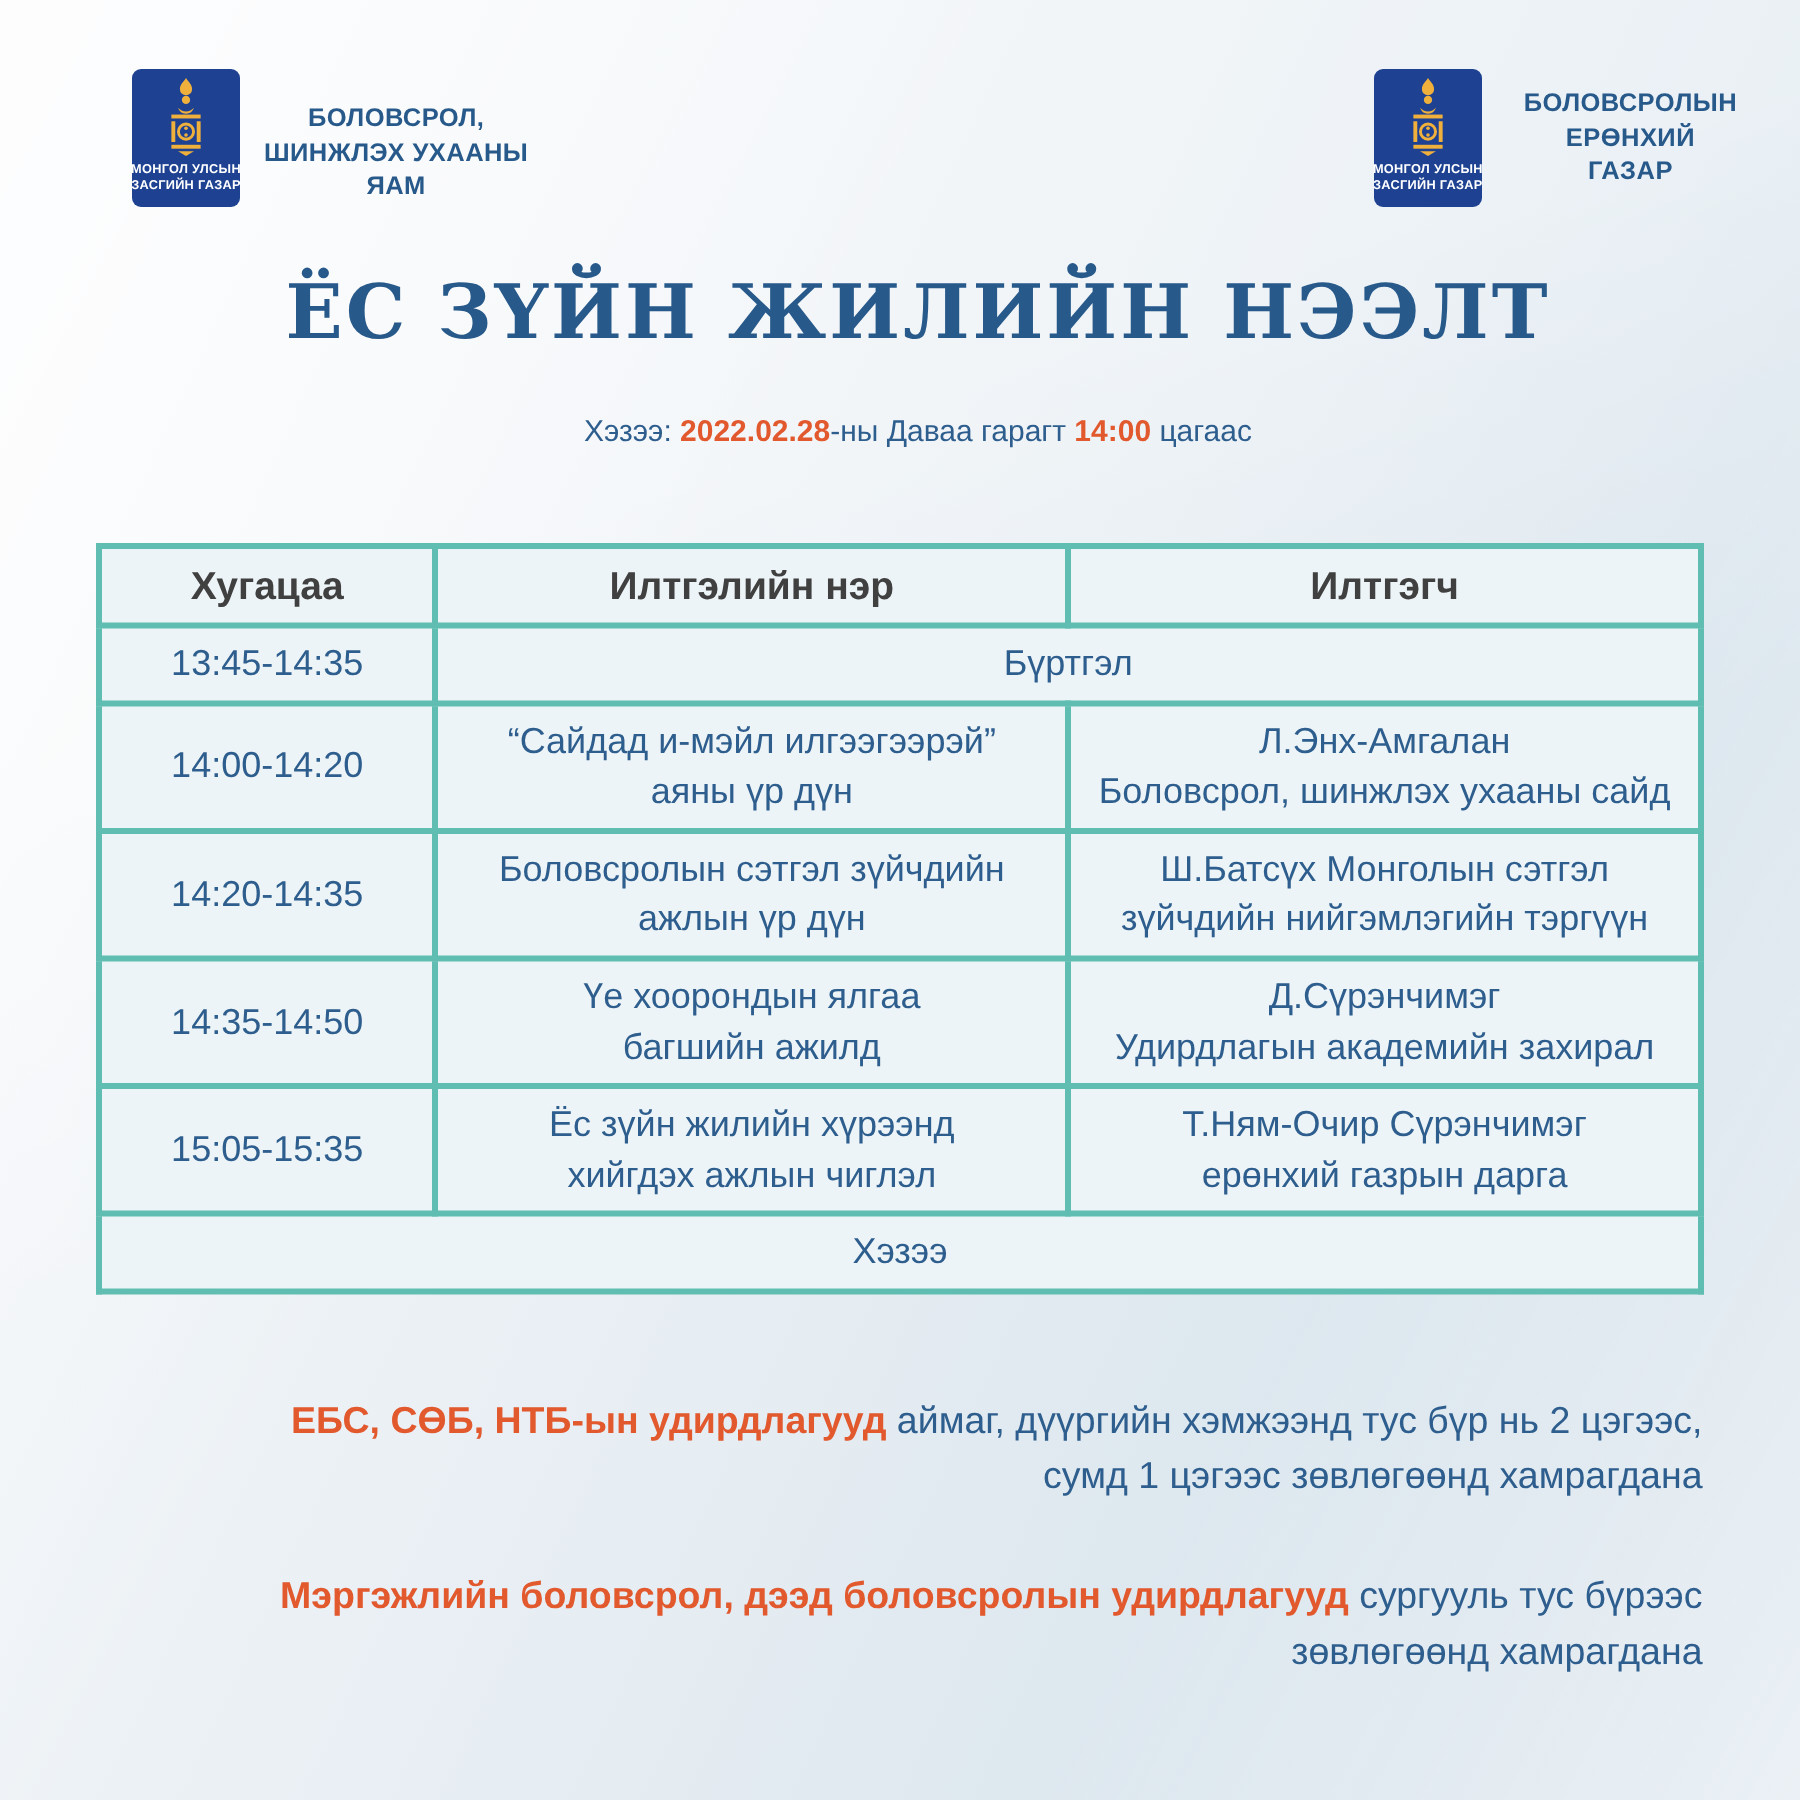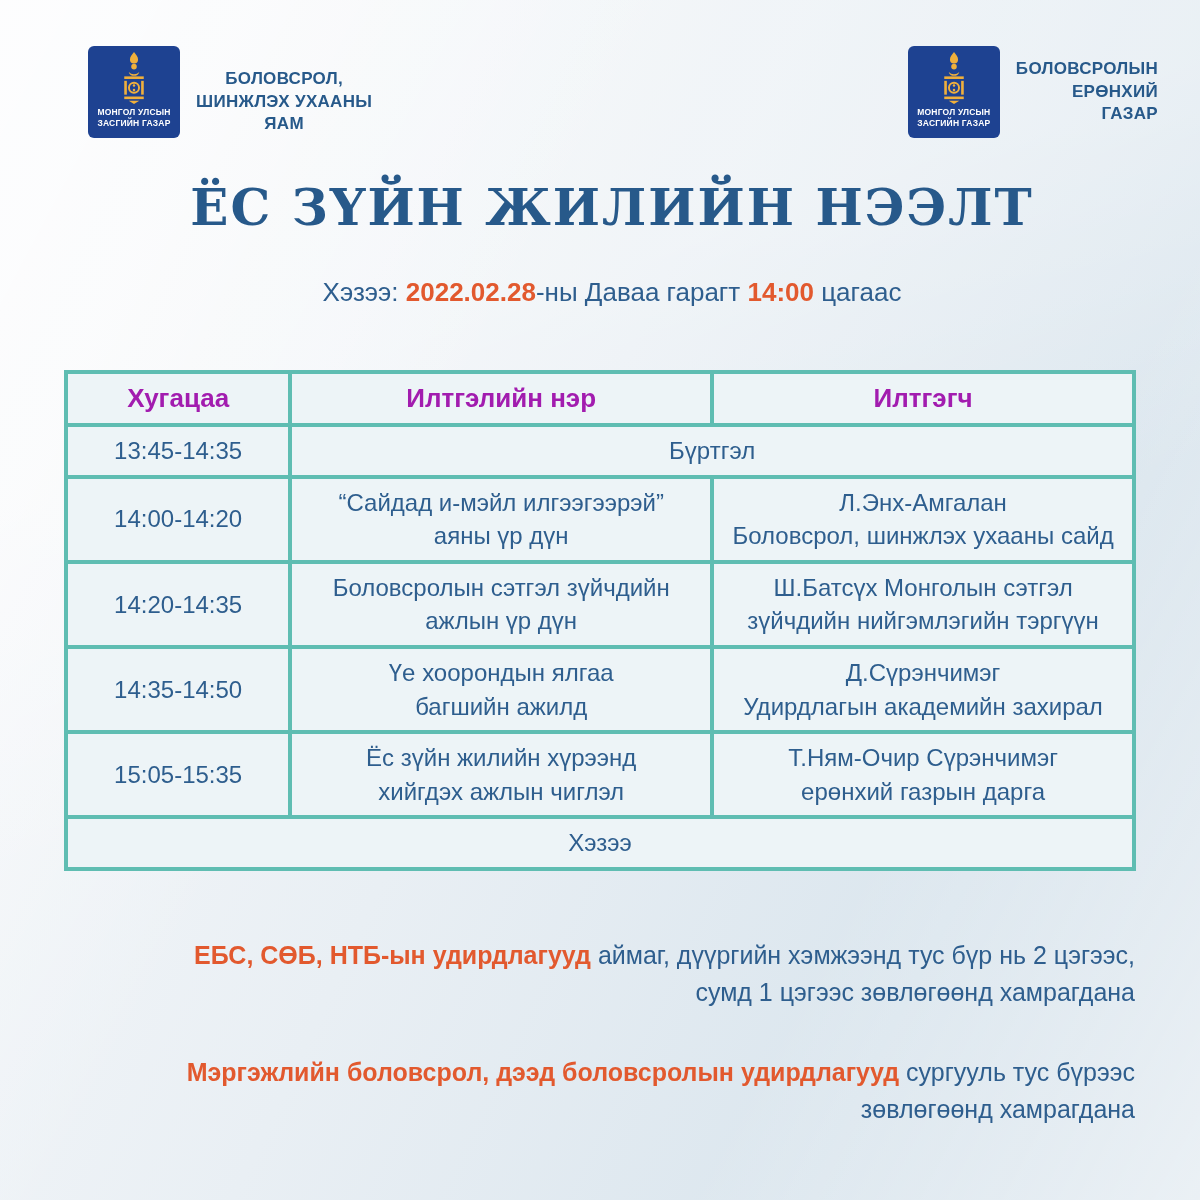--- a/index.html
+++ b/index.html
@@ -24,63 +24,63 @@
     overflow:hidden;
   }
 
   
   .header{
     display:flex;justify-content:space-between;align-items:flex-start;
     padding:46px 42px 0 88px;
   }
   .logo-group{display:flex;align-items:center;gap:16px;}
   .emblem{
-    width:92px;height:92px;background:var(--logo-navy);border-radius:6px;
+    width:72px;height:92px;background:var(--logo-navy);border-radius:6px;
     display:flex;flex-direction:column;align-items:center;justify-content:flex-start;
     padding-top:6px;flex:0 0 auto;
   }
   .emblem svg{display:block;}
   .emblem-caption{
     margin-top:3px;color:#fff;font-size:8.5px;font-weight:bold;line-height:1.25;
     text-align:center;letter-spacing:.2px;white-space:nowrap;
   }
   .org-name{
     font-weight:bold;color:var(--title-blue);font-size:17px;line-height:1.35;
     letter-spacing:.3px;
   }
   .org-name.center{text-align:center;margin-top:20px;}
-  .org-name.left{text-align:right;}
+  .org-name.left{text-align:center;margin-left:12px;}
 
   
   .title-block{text-align:center;margin-top:40px;padding-left:24px;}
   .main-title{
     font-family:"DejaVu Serif","Liberation Serif",serif;
     font-size:50px;font-weight:bold;color:var(--title-blue);
     letter-spacing:2px;
   }
   .subtitle{
     margin-top:10px;font-size:23px;font-weight:bold;color:var(--text-blue);
     letter-spacing:1.5px;
   }
-  .when-line{margin-top:40px;font-size:26px;color:var(--text-blue);}
+  .when-line{margin-top:40px;font-size:20px;color:var(--text-blue);}
   .when-line .hl{color:var(--accent-orange);font-weight:bold;}
 
   
   .table-wrap{width:1072px;margin:62px auto 0;}
   table{
     width:100%;border-collapse:collapse;table-layout:fixed;
   }
   th,td{
     border:4px solid var(--table-border);
     background:var(--cell-bg);
     text-align:center;vertical-align:middle;
     color:var(--text-blue);
     white-space:pre-line;
   }
-  th{font-size:26px;font-weight:bold;padding:9px 8px;color:#a21caf;}
+  th{font-size:26px;font-weight:bold;padding:9px 8px;color:#404040;}
   td{font-size:24px;font-weight:500;padding:7px 10px;line-height:1.4;}
   col.c-time{width:21%;}
   col.c-topic{width:39.5%;}
   col.c-speaker{width:39.5%;}
 
   
   .notes{
     width:990px;margin:66px 65px 0 auto;text-align:right;
   }
   .note{

